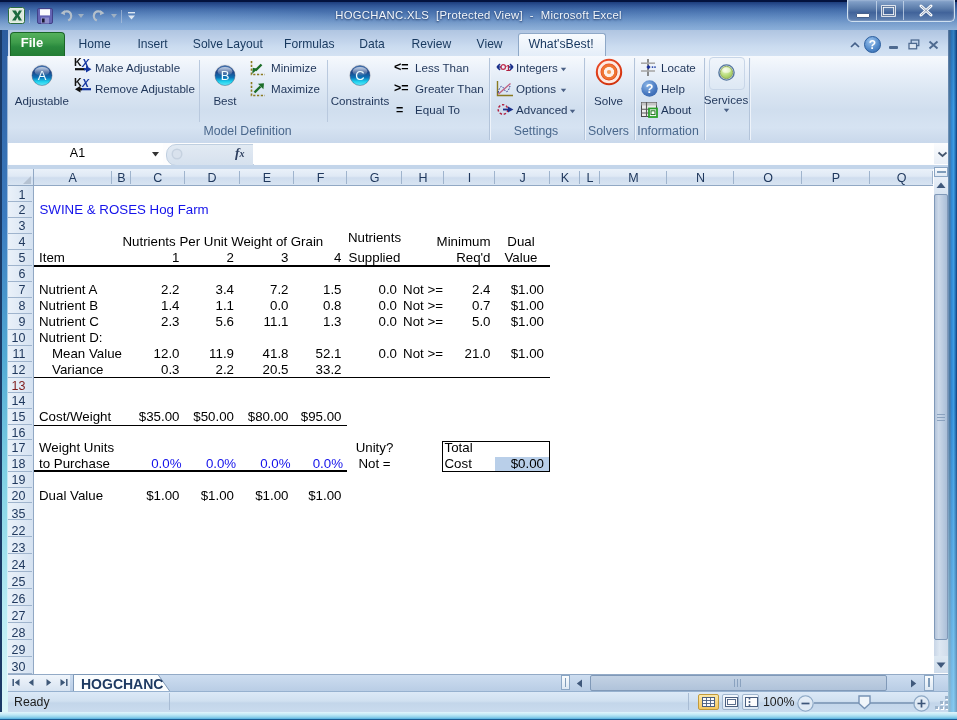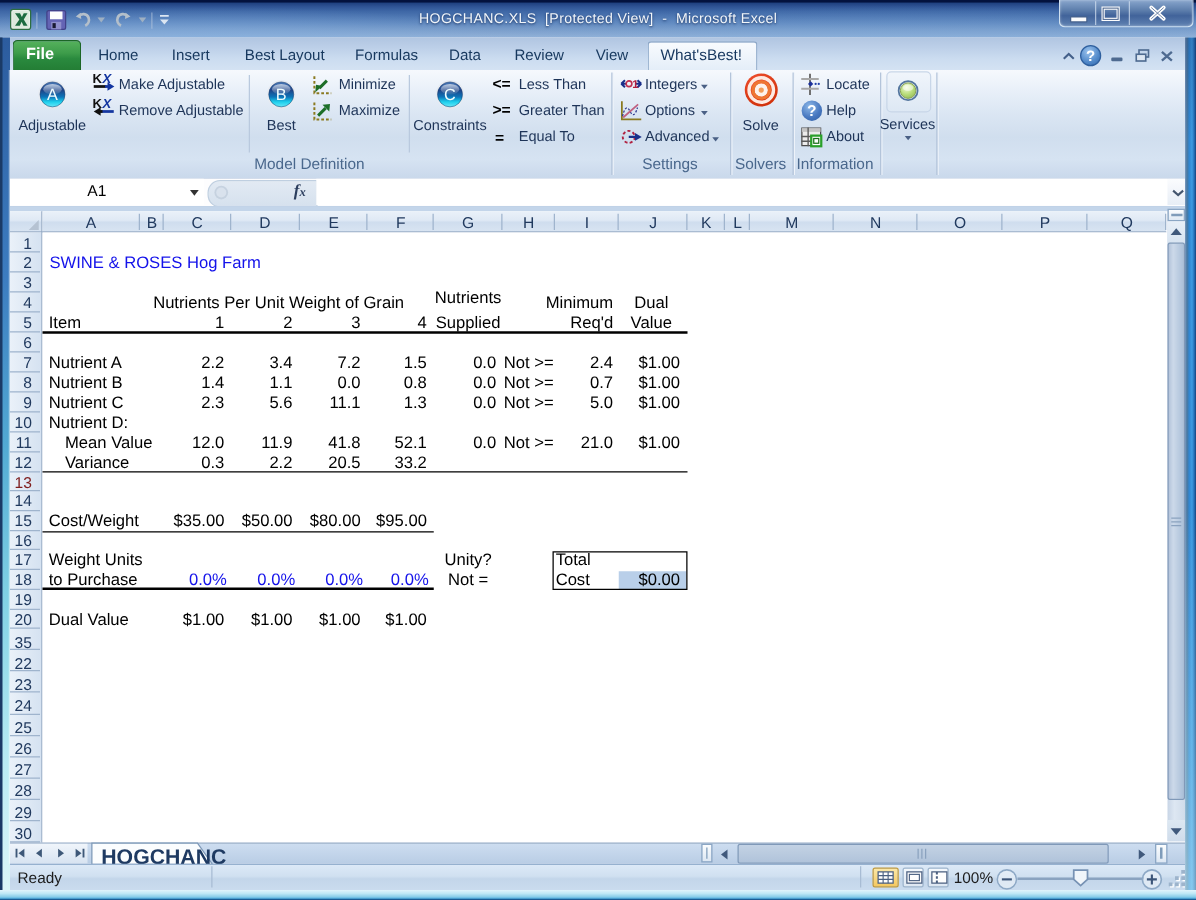--- a/index.html
+++ b/index.html
@@ -60,21 +60,21 @@
     <path d="M1 1 L11 10 M11 1 L1 10" stroke="#46618c" stroke-width="0.6"></path>
   </svg>
 <div class="ab" style="left:0;top:30px;width:957px;height:26px;
 background:linear-gradient(to bottom,#b0c5e1 0%,#bccfe8 30%,#cbdcf0 65%,#d4e2f3 100%);"></div>
 <div class="ab" style="left:10px;top:32px;width:53px;height:24px;border-radius:4px 4px 0 0;
 background:linear-gradient(to bottom,#55b15c 0%,#3d9c4a 40%,#2a8a3e 58%,#237c34 100%);
 border:1px solid #1b6526;border-bottom:none;"></div>
 <div class="ab" style="left:10px;top:35px;width:44px;text-align:center;font-size:13px;font-weight:bold;color:#fff;">File</div>
 <div class="ab" style="left:39.7px;top:37px;width:110px;text-align:center;font-size:12.1px;color:#17385e;">Home</div>
 <div class="ab" style="left:97.6px;top:37px;width:110px;text-align:center;font-size:12.1px;color:#17385e;">Insert</div>
-<div class="ab" style="left:172.8px;top:37px;width:110px;text-align:center;font-size:12.1px;color:#17385e;">Best Layout</div>
+<div class="ab" style="left:172.8px;top:37px;width:110px;text-align:center;font-size:12.1px;color:#17385e;">Solve Layout</div>
 <div class="ab" style="left:254.3px;top:37px;width:110px;text-align:center;font-size:12.1px;color:#17385e;">Formulas</div>
 <div class="ab" style="left:317.0px;top:37px;width:110px;text-align:center;font-size:12.1px;color:#17385e;">Data</div>
 <div class="ab" style="left:376.4px;top:37px;width:110px;text-align:center;font-size:12.1px;color:#17385e;">Review</div>
 <div class="ab" style="left:434.6px;top:37px;width:110px;text-align:center;font-size:12.1px;color:#17385e;">View</div>
 <div class="ab" style="left:518px;top:33px;width:86px;height:23px;border-radius:3px 3px 0 0;
 background:linear-gradient(to bottom,#f8fbfe 0%,#eef4fb 50%,#e3edf8 100%);
 border:1px solid #8ea8c7;border-bottom:none;"></div>
 <div class="ab" style="left:518px;top:37px;width:86px;text-align:center;font-size:12.3px;color:#16365e;">What'sBest!</div>
 <svg style="left:850px;top:42px" width="10" height="6">
     <path d="M1 5 L5 1.2 L9 5" fill="none" stroke="#44608a" stroke-width="1.7"></path>
@@ -520,21 +520,21 @@
 <path d="M1.2 1 L1.2 8" stroke="#3e5878" stroke-width="1.5"></path>
 <path d="M7.5 1 L2.8 4.5 L7.5 8 Z" fill="#3e5878"></path>
 <path d="M21.5 1 L16.8 4.5 L21.5 8 Z" fill="#3e5878"></path>
 <path d="M34.5 1 L39.2 4.5 L34.5 8 Z" fill="#3e5878"></path>
 <path d="M48.5 1 L53.2 4.5 L48.5 8 Z" fill="#3e5878"></path>
 <path d="M54.8 1 L54.8 8" stroke="#3e5878" stroke-width="1.5"></path>
 </svg>
 <svg style="left:73px;top:673.5px" width="100" height="18">
     <path d="M0.5 17.5 L0.5 0.5 L85 0.5 L97 17.5 Z" fill="#fbfdfe" stroke="#7e99b8"></path>
   </svg>
-<div class="ab" style="left:81px;top:676px;width:80px;font-size:17px;font-weight:bold;color:#1e3a62;">HOGCHANC</div>
+<div class="ab" style="left:81px;top:676px;width:80px;font-size:14px;font-weight:bold;color:#1e3a62;">HOGCHANC</div>
 <div class="ab" style="left:561px;top:675px;width:9px;height:15px;background:linear-gradient(to bottom,#fbfdfe,#dce7f3);border:1px solid #8ba6c4;box-sizing:border-box;"></div>
 <div class="ab" style="left:564.5px;top:678px;width:1.6px;height:9px;background:#7f9cba;"></div>
 <div class="ab" style="left:571px;top:675px;width:16px;height:15.5px;background:transparent;"></div>
 <svg style="left:575.5px;top:678.5px" width="7" height="9">
     <path d="M6 0.5 L0.8 4.5 L6 8.5 Z" fill="#40597c"></path>
   </svg>
 <div class="ab" style="left:590px;top:675px;width:297px;height:15.5px;background:linear-gradient(to bottom,#c3d2e4,#b0c3da);border:1px solid #8099b8;border-radius:2px;box-sizing:border-box;"></div>
 <div class="ab" style="left:734px;top:679px;width:1px;height:8px;background:#8aa2bf"></div>
 <div class="ab" style="left:737px;top:679px;width:1px;height:8px;background:#8aa2bf"></div>
 <div class="ab" style="left:740px;top:679px;width:1px;height:8px;background:#8aa2bf"></div>

